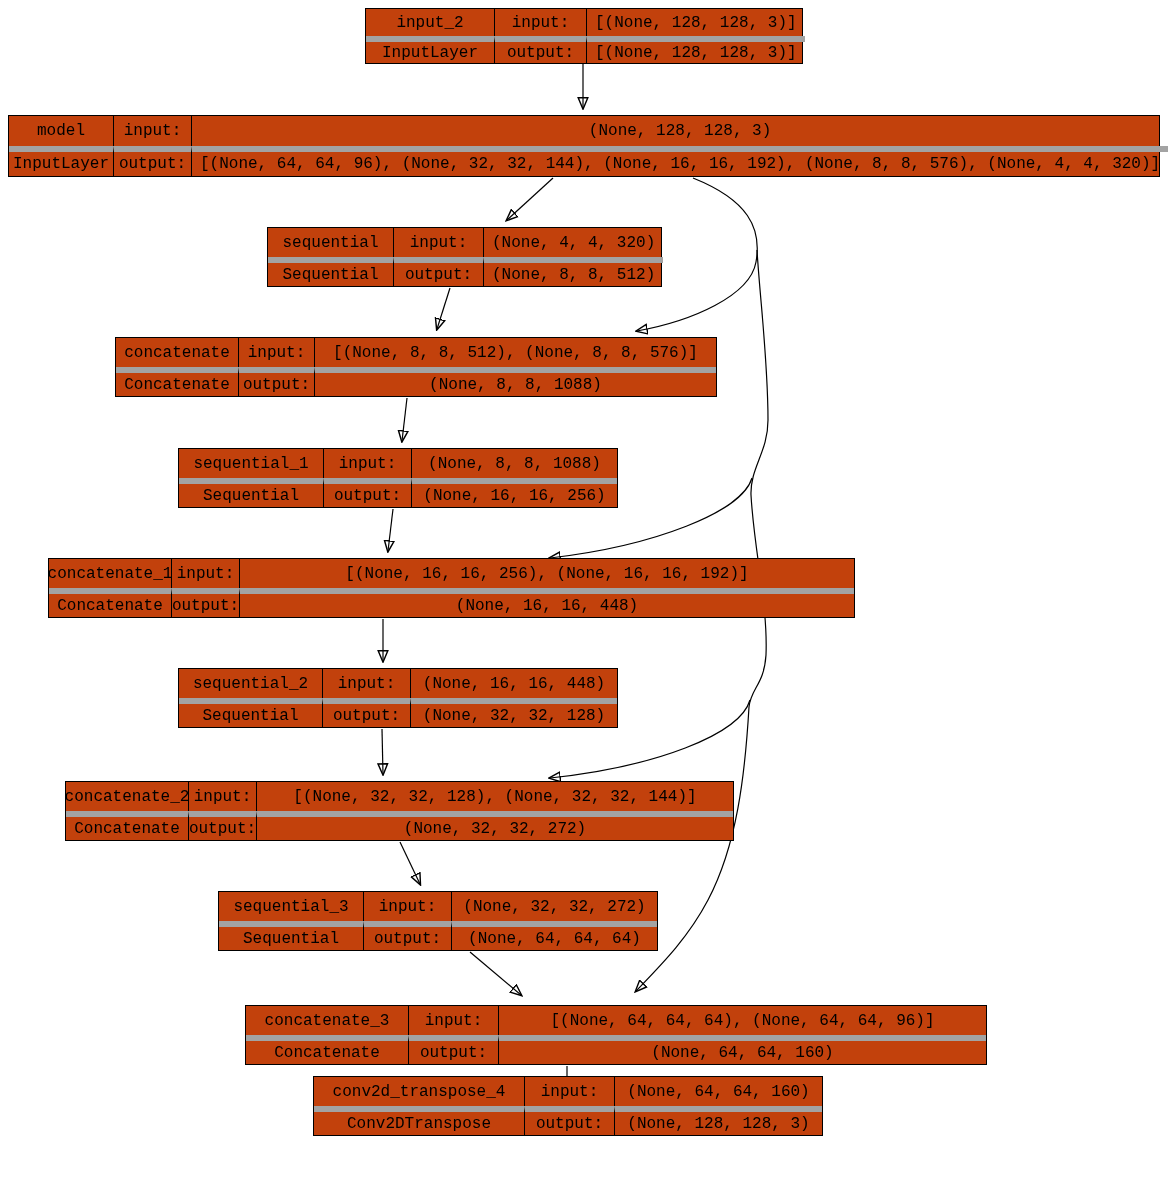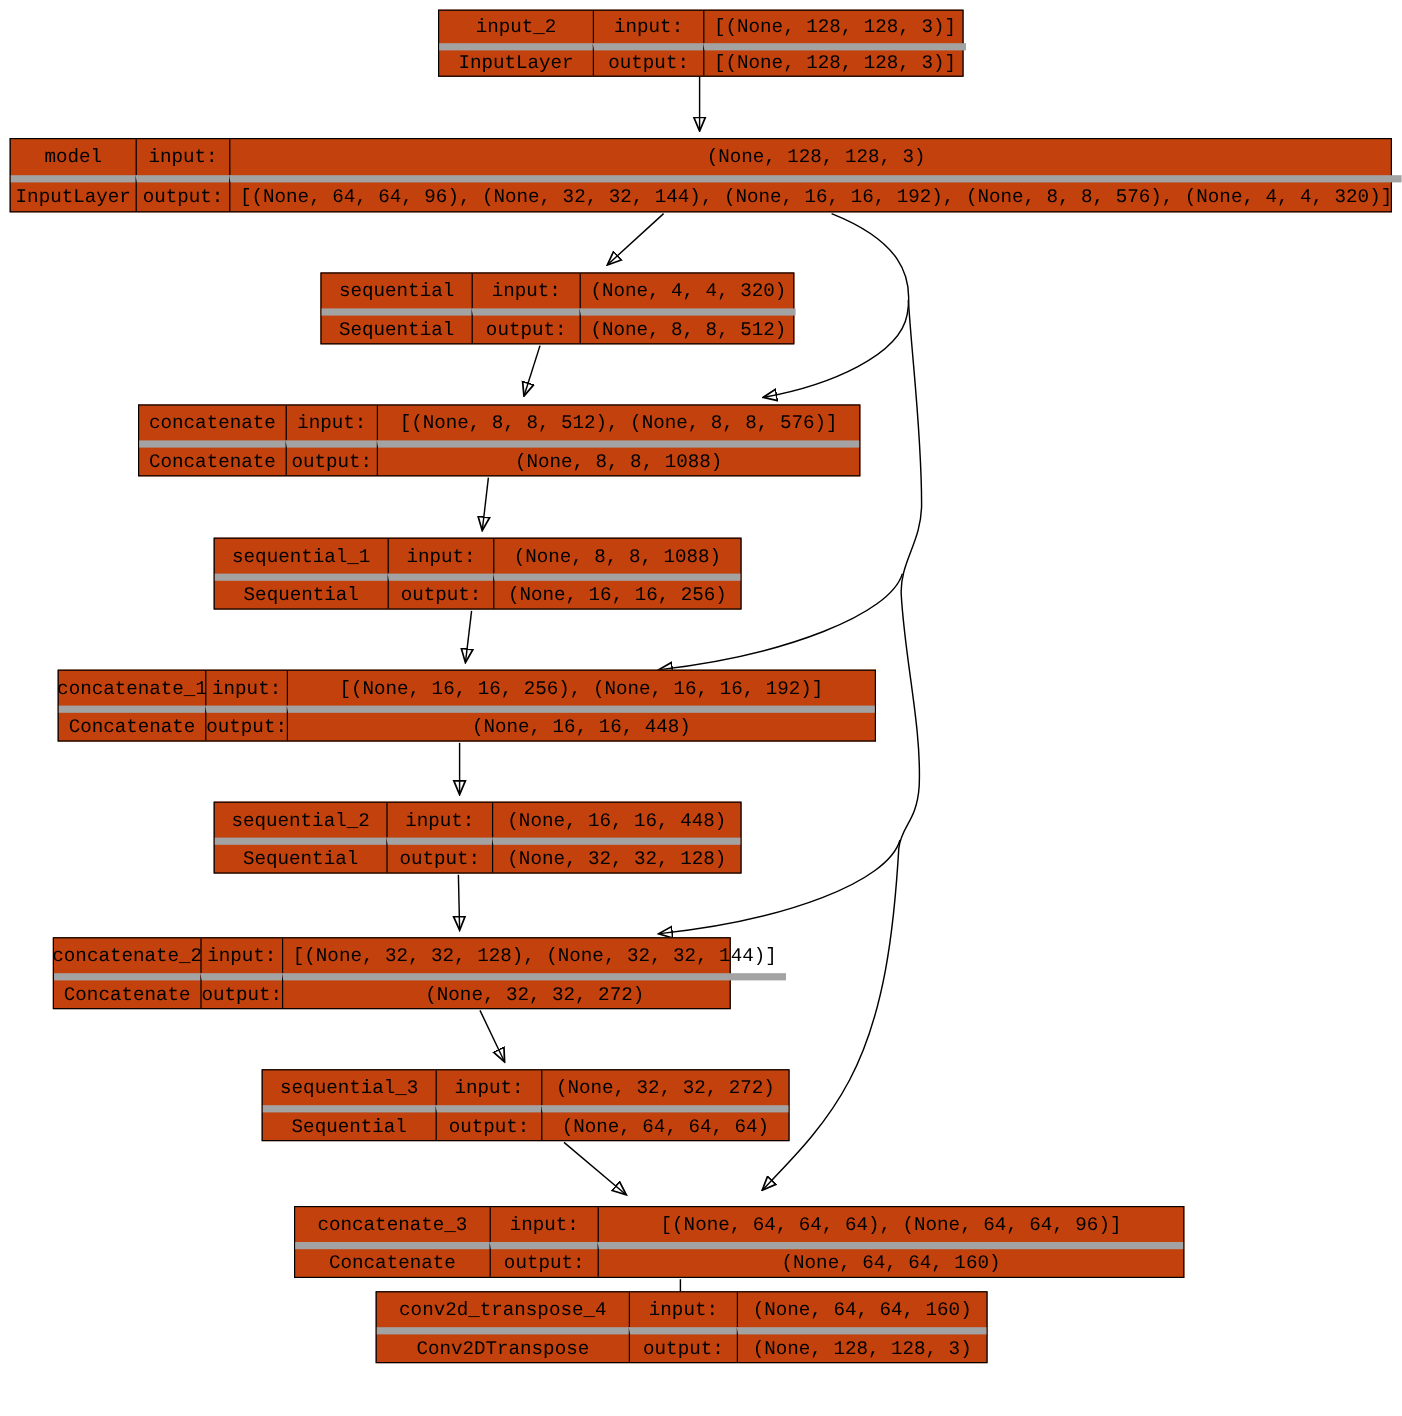--- a/index.html
+++ b/index.html
@@ -84,39 +84,39 @@
 
 <div class="node" style="left:178px;top:448px;width:440px;height:60px;grid-template-columns:144px 88px 1fr;">
   <div class="cell c1 r1">sequential_1</div>
   <div class="cell c2 r1">input:</div>
   <div class="cell c3 r1">(None, 8, 8, 1088)</div>
   <div class="cell c1 r2">Sequential</div>
   <div class="cell c2 r2">output:</div>
   <div class="cell c3 r2">(None, 16, 16, 256)</div>
 </div>
 
-<div class="node" style="left:48px;top:558px;width:682px;height:60px;grid-template-columns:122px 68px 1fr;text-align:center;">
+<div class="node" style="left:48px;top:558px;width:807px;height:60px;grid-template-columns:122px 68px 1fr;text-align:center;">
   <div class="cell c1 r1">concatenate_1</div>
   <div class="cell c2 r1">input:</div>
   <div class="cell c3 r1">[(None, 16, 16, 256), (None, 16, 16, 192)]</div>
   <div class="cell c1 r2">Concatenate</div>
   <div class="cell c2 r2">output:</div>
   <div class="cell c3 r2">(None, 16, 16, 448)</div>
 </div>
 
 <div class="node" style="left:178px;top:668px;width:440px;height:60px;grid-template-columns:143px 88px 1fr;">
   <div class="cell c1 r1">sequential_2</div>
   <div class="cell c2 r1">input:</div>
   <div class="cell c3 r1">(None, 16, 16, 448)</div>
   <div class="cell c1 r2">Sequential</div>
   <div class="cell c2 r2">output:</div>
   <div class="cell c3 r2">(None, 32, 32, 128)</div>
 </div>
 
-<div class="node" style="left:44px;top:781px;width:565px;height:60px;grid-template-columns:122px 68px 1fr;">
+<div class="node" style="left:65px;top:781px;width:669px;height:60px;grid-template-columns:122px 68px 1fr;">
   <div class="cell c1 r1">concatenate_2</div>
   <div class="cell c2 r1">input:</div>
   <div class="cell c3 r1">[(None, 32, 32, 128), (None, 32, 32, 144)]</div>
   <div class="cell c1 r2">Concatenate</div>
   <div class="cell c2 r2">output:</div>
   <div class="cell c3 r2">(None, 32, 32, 272)</div>
 </div>
 
 <div class="node" style="left:218px;top:891px;width:440px;height:60px;grid-template-columns:144px 88px 1fr;">
   <div class="cell c1 r1">sequential_3</div>

